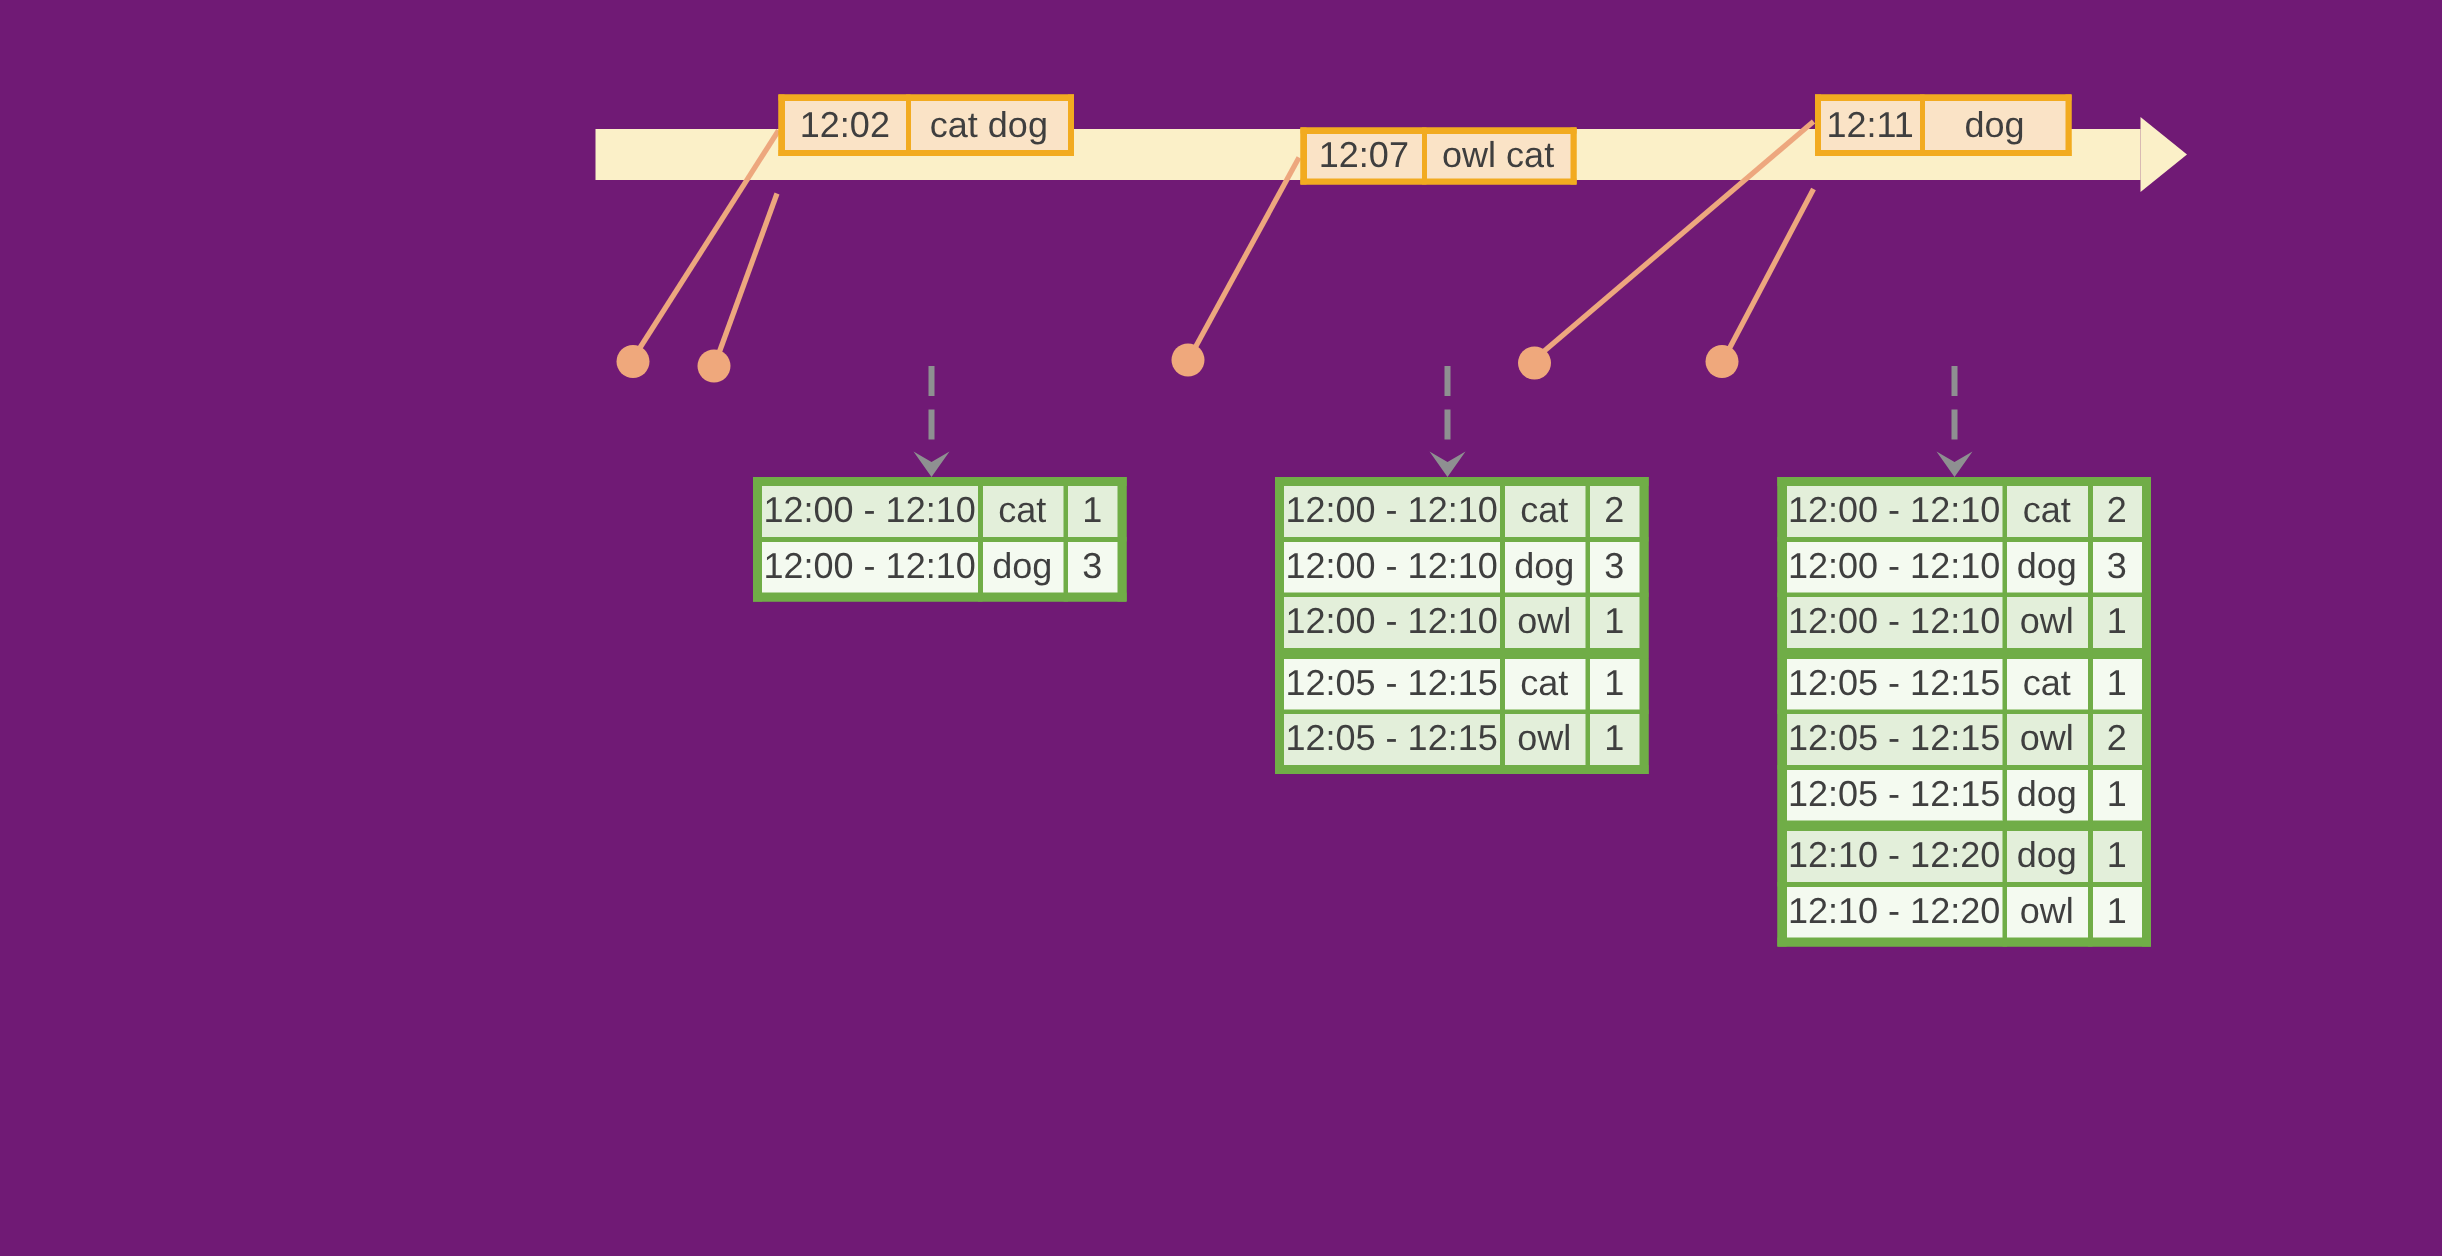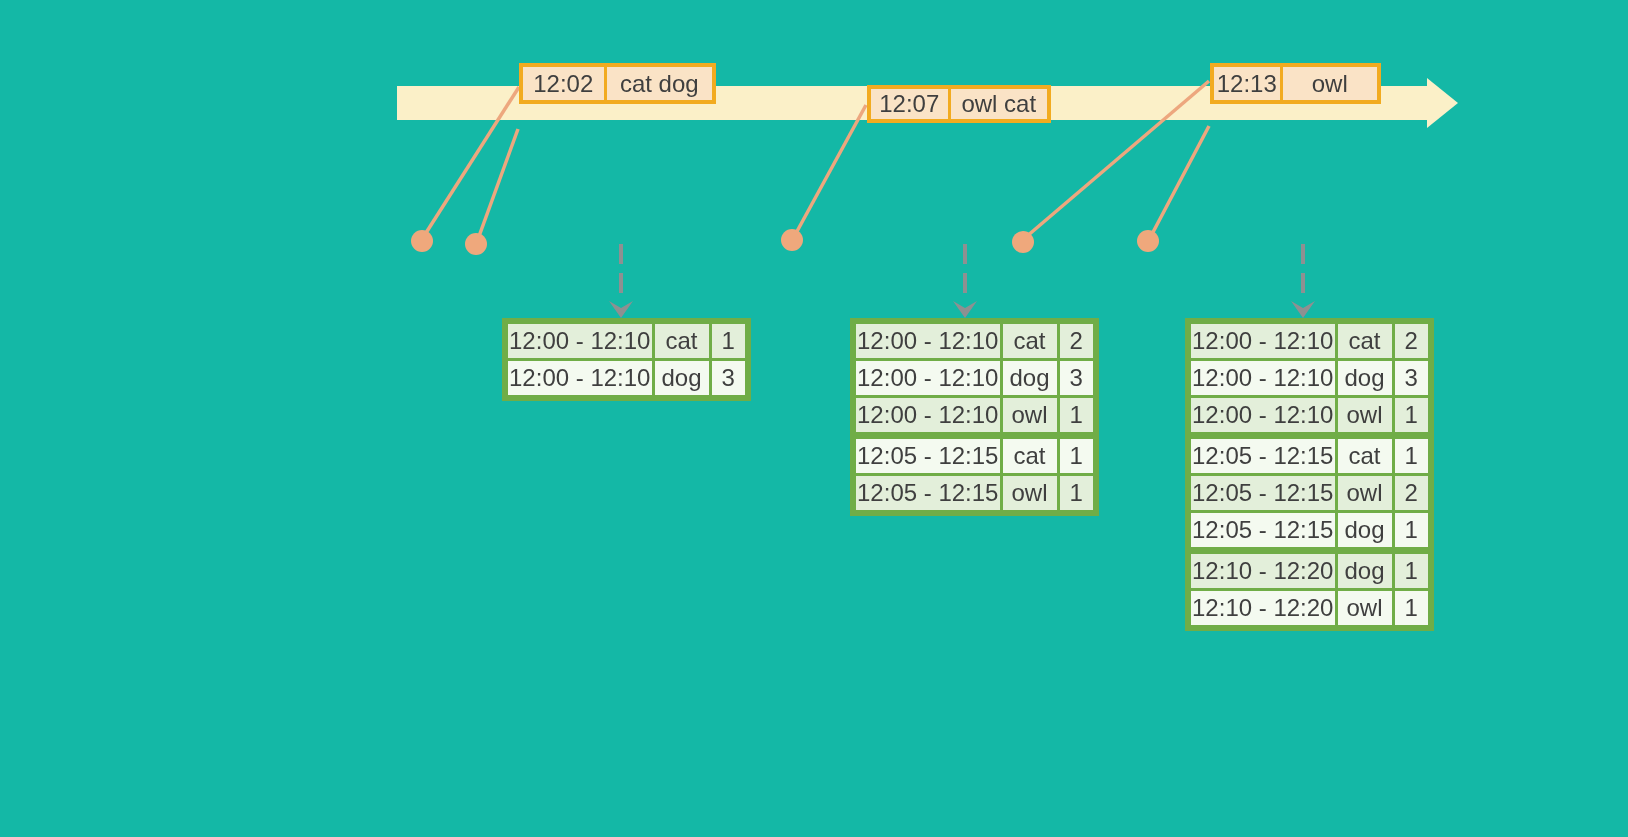--- a/index.html
+++ b/index.html
@@ -1,19 +1,19 @@
 <!DOCTYPE html>
 <html><head>
 <meta charset="utf-8">
 <style>
   html,body { margin:0; padding:0; background:#000; }
   #canvas {
     position:relative;
     width:1628px; height:837px;
-    background:#14b8a6;
+    background:#701a75;
     overflow:hidden;
     font-family:"Liberation Sans","DejaVu Sans",sans-serif;
   }
   #overlay { position:absolute; left:0; top:0; z-index:1; }
 
   table { border-collapse:collapse; table-layout:fixed; position:absolute; z-index:2; }
   td {
     padding:0; margin:0;
     text-align:center; vertical-align:middle;
     font-size:24px; color:#3f3f3f;
@@ -100,23 +100,23 @@
         </tr>
       </tbody>
   </table>
 
   <table id="event-table-3" class="event-table">
     <colgroup>
         <col style="width:69px">
         <col style="width:98px">
       </colgroup>
     <tbody>
-        <tr class="even">
-          <td>12:13</td>
-          <td>owl</td>
+        <tr class="odd">
+          <td>12:11</td>
+          <td>dog</td>
         </tr>
       </tbody>
   </table>
 
   <table id="result-table-1" class="result-table">
     <colgroup>
         <col style="width:148px">
         <col style="width:57px">
         <col style="width:38px">
       </colgroup>

